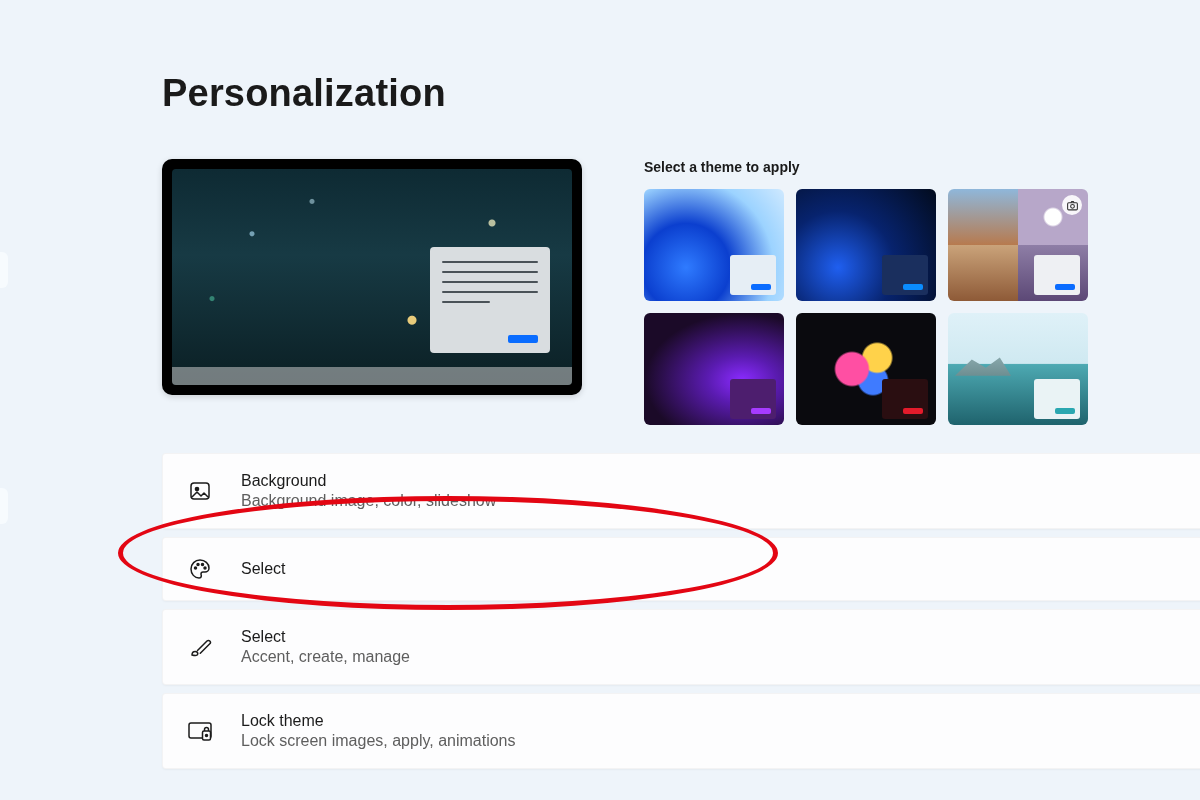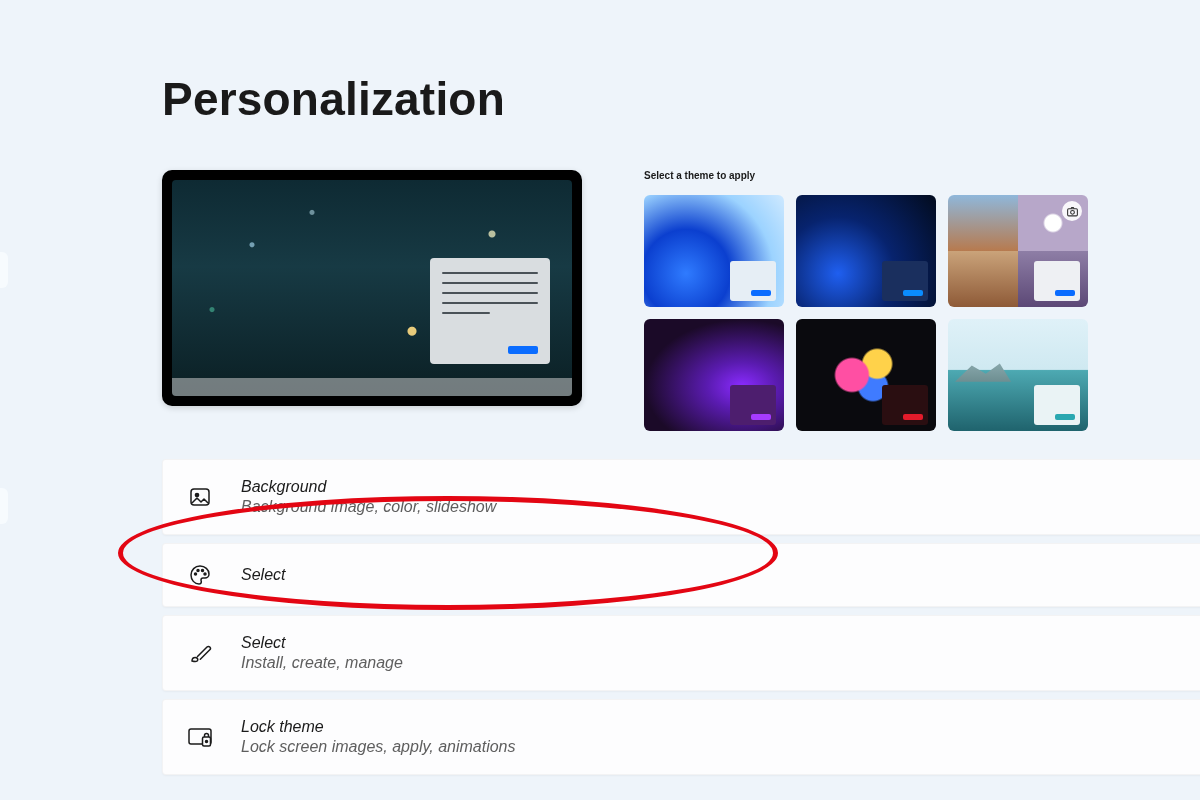--- a/index.html
+++ b/index.html
@@ -26,21 +26,21 @@
     height: 36px;
   }
   .sidebar-chip2 {
     background: #f7fbfe;
     border-radius: 0 6px 6px 0;
     width: 8px;
     margin-top: 200px;
     height: 36px;
   }
   h1.page-title {
-    font-size: 46px;
+    font-size: 38px;
     font-weight: 600;
     letter-spacing: 0.2px;
     margin: 72px 8px 0 156px;
   }
   .top-row {
     display: flex;
     margin: 44px 0 0 156px;
     gap: 62px;
     align-items: flex-start;
   }
@@ -85,21 +85,21 @@
   .preview-window .line.short { width: 50%; }
   .preview-window .btn {
     margin-top: auto;
     align-self: flex-end;
     width: 30px; height: 8px;
     background: #0a6cff;
     border-radius: 2px;
   }
   .themes-section { width: 460px; }
   .themes-heading {
-    font-size: 10px;
+    font-size: 14px;
     font-weight: 600;
     margin-bottom: 14px;
   }
   .theme-grid {
     display: grid;
     grid-template-columns: repeat(3, 140px);
     grid-auto-rows: 112px;
     gap: 12px;
   }
   .theme-tile {
@@ -156,21 +156,21 @@
   }
   .bg-landscape::before {
     content:""; position:absolute; left:5%; top:38%; width:40%; height:18%;
     background: linear-gradient(#8aa9ad,#6d8e91);
     clip-path: polygon(0 100%, 30% 20%, 55% 60%, 80% 10%, 100% 100%);
   }
   
   .settings-list {
     margin-top: 28px;
     margin-left: 156px;
-    display: flex; flex-direction: column; gap: 8px; font-style: italic;
+    display: flex; flex-direction: column; gap: 8px;
   }
   .setting-card {
     background: #fdfdfe;
     border: 1px solid rgba(0,0,0,0.04);
     border-radius: 4px;
     padding: 18px 24px;
     display: flex;
     align-items: center;
     gap: 28px;
     width: 1050px;
@@ -314,21 +314,21 @@
 
     <div class="setting-card">
       <div class="setting-icon">
         <svg width="24" height="24" viewBox="0 0 24 24" fill="none" stroke="#1b1b1b" stroke-width="1.5" stroke-linecap="round">
           <path d="M4 20c0-2 1.3-3.5 3.2-3.5 1.5 0 2.6 1 2.6 2.3 0 1.6-1.8 2.2-5.8 1.2Z"></path>
           <path d="M9.5 15.5 19 6c.8-.8 2-.8 2.8 0 .8.8.8 2 0 2.8l-9.5 9.5"></path>
         </svg>
       </div>
       <div class="setting-text">
         <div class="title">Select</div>
-        <div class="subtitle">Install, create, manage</div>
+        <div class="subtitle">Accent, create, manage</div>
       </div>
     </div>
 
     <div class="setting-card">
       <div class="setting-icon">
         <svg width="26" height="22" viewBox="0 0 26 22" fill="none" stroke="#1b1b1b" stroke-width="1.5">
           <rect x="2" y="3" width="22" height="15" rx="2"></rect>
           <rect x="15.5" y="11" width="8" height="9" rx="1.5" fill="#fdfdfe"></rect>
           <path d="M17.5 11v-1.5a2 2 0 0 1 4 0V11"></path>
           <circle cx="19.5" cy="15.5" r="1" fill="#1b1b1b"></circle>

